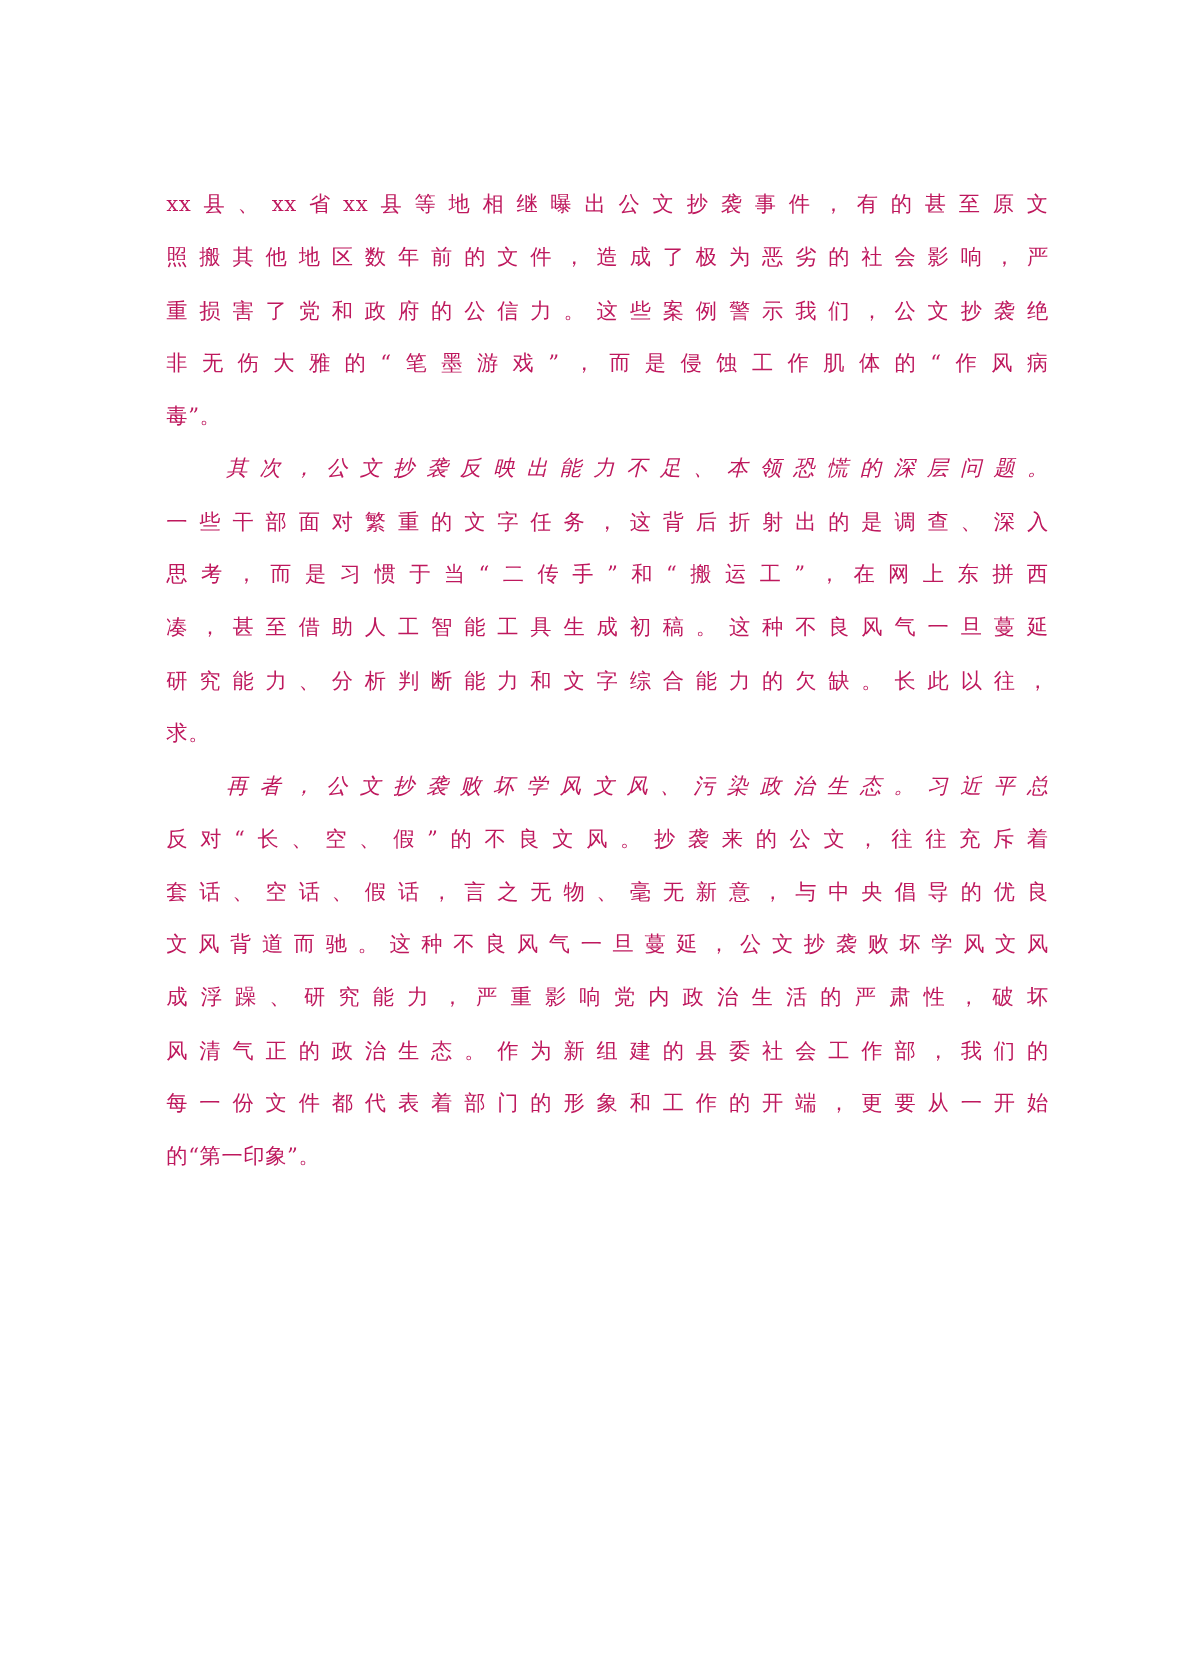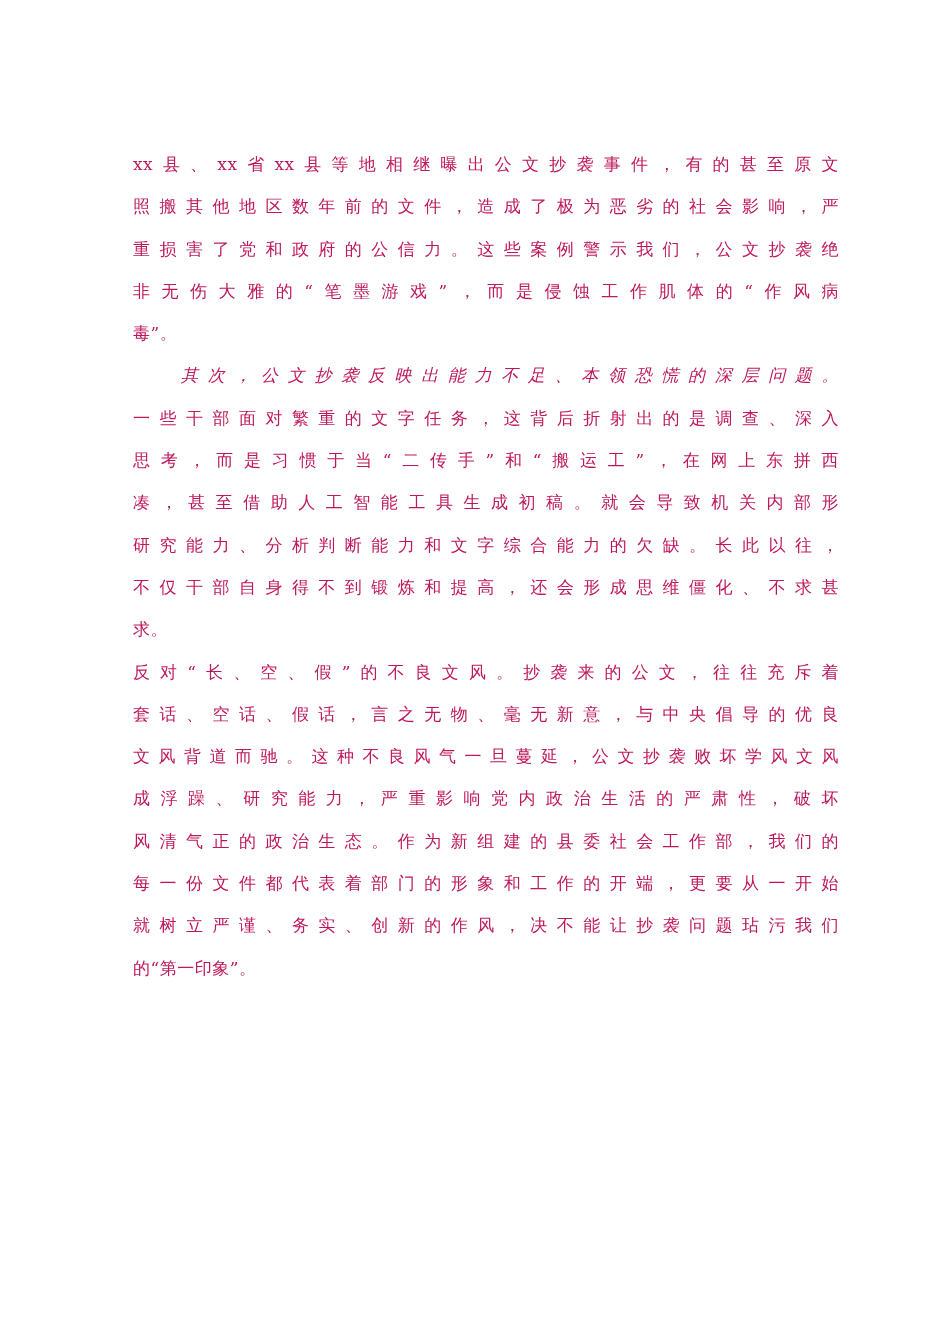--- a/index.html
+++ b/index.html
@@ -31,31 +31,30 @@
       <div class="line">照搬其他地区数年前的文件，造成了极为恶劣的社会影响，严</div>
       <div class="line">重损害了党和政府的公信力。这些案例警示我们，公文抄袭绝</div>
       <div class="line">非无伤大雅的“笔墨游戏”，而是侵蚀工作肌体的“作风病</div>
       <div class="line last">毒”。</div>
     </div>
 
     <div>
       <div class="line indent">其次，公文抄袭反映出能力不足、本领恐慌的深层问题。</div>
       <div class="line">一些干部面对繁重的文字任务，这背后折射出的是调查、深入</div>
       <div class="line">思考，而是习惯于当“二传手”和“搬运工”，在网上东拼西</div>
-      <div class="line">凑，甚至借助人工智能工具生成初稿。就会导致机关内部形</div>
+      <div class="line">凑，甚至借助人工智能工具生成初稿。这种不良风气一旦蔓延</div>
       <div class="line">研究能力、分析判断能力和文字综合能力的欠缺。长此以往，</div>
-      <div class="line">不仅干部自身得不到锻炼和提高，还会形成思维僵化、不求甚</div>
       <div class="line last">求。</div>
     </div>
 
     <div>
+      <div class="line indent">再者，公文抄袭败坏学风文风、污染政治生态。习近平总</div>
       <div class="line">反对“长、空、假”的不良文风。抄袭来的公文，往往充斥着</div>
       <div class="line">套话、空话、假话，言之无物、毫无新意，与中央倡导的优良</div>
       <div class="line">文风背道而驰。这种不良风气一旦蔓延，公文抄袭败坏学风文风</div>
       <div class="line">成浮躁、研究能力，严重影响党内政治生活的严肃性，破坏</div>
       <div class="line">风清气正的政治生态。作为新组建的县委社会工作部，我们的</div>
       <div class="line">每一份文件都代表着部门的形象和工作的开端，更要从一开始</div>
-      <div class="line">就树立严谨、务实、创新的作风，决不能让抄袭问题玷污我们</div>
       <div class="line last">的“第一印象”。</div>
     </div>
 
   </div>
 </div>
 
 </body></html>

